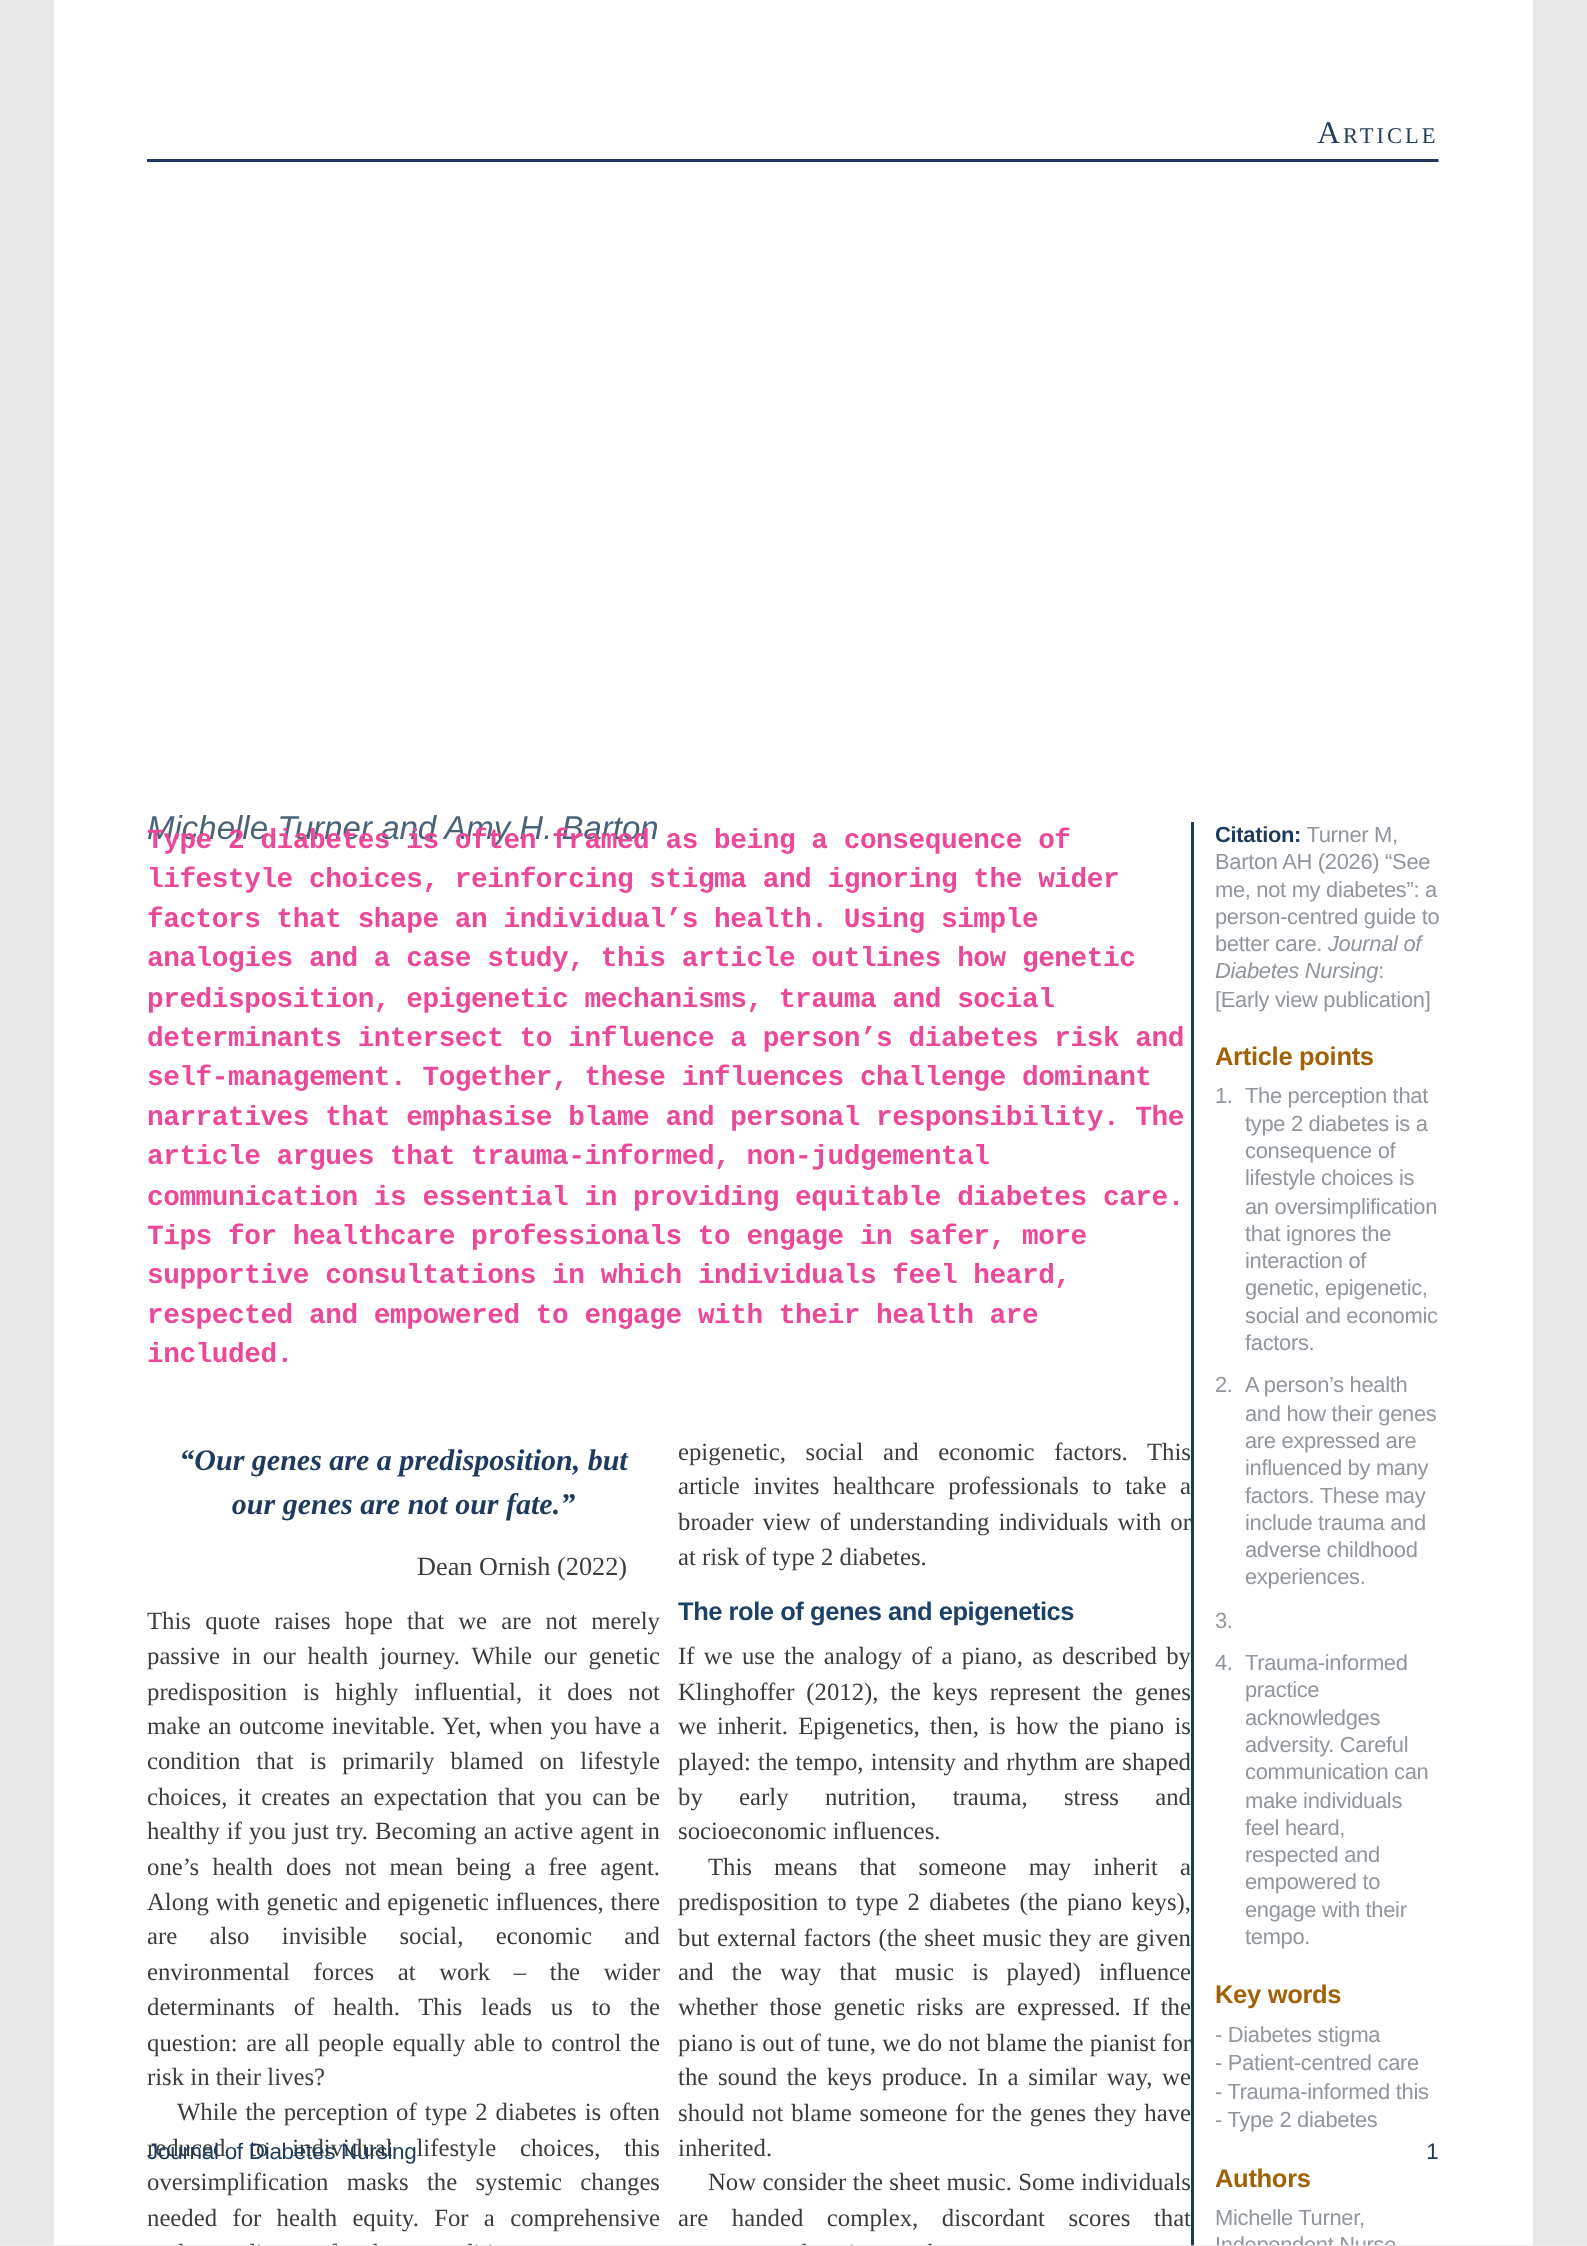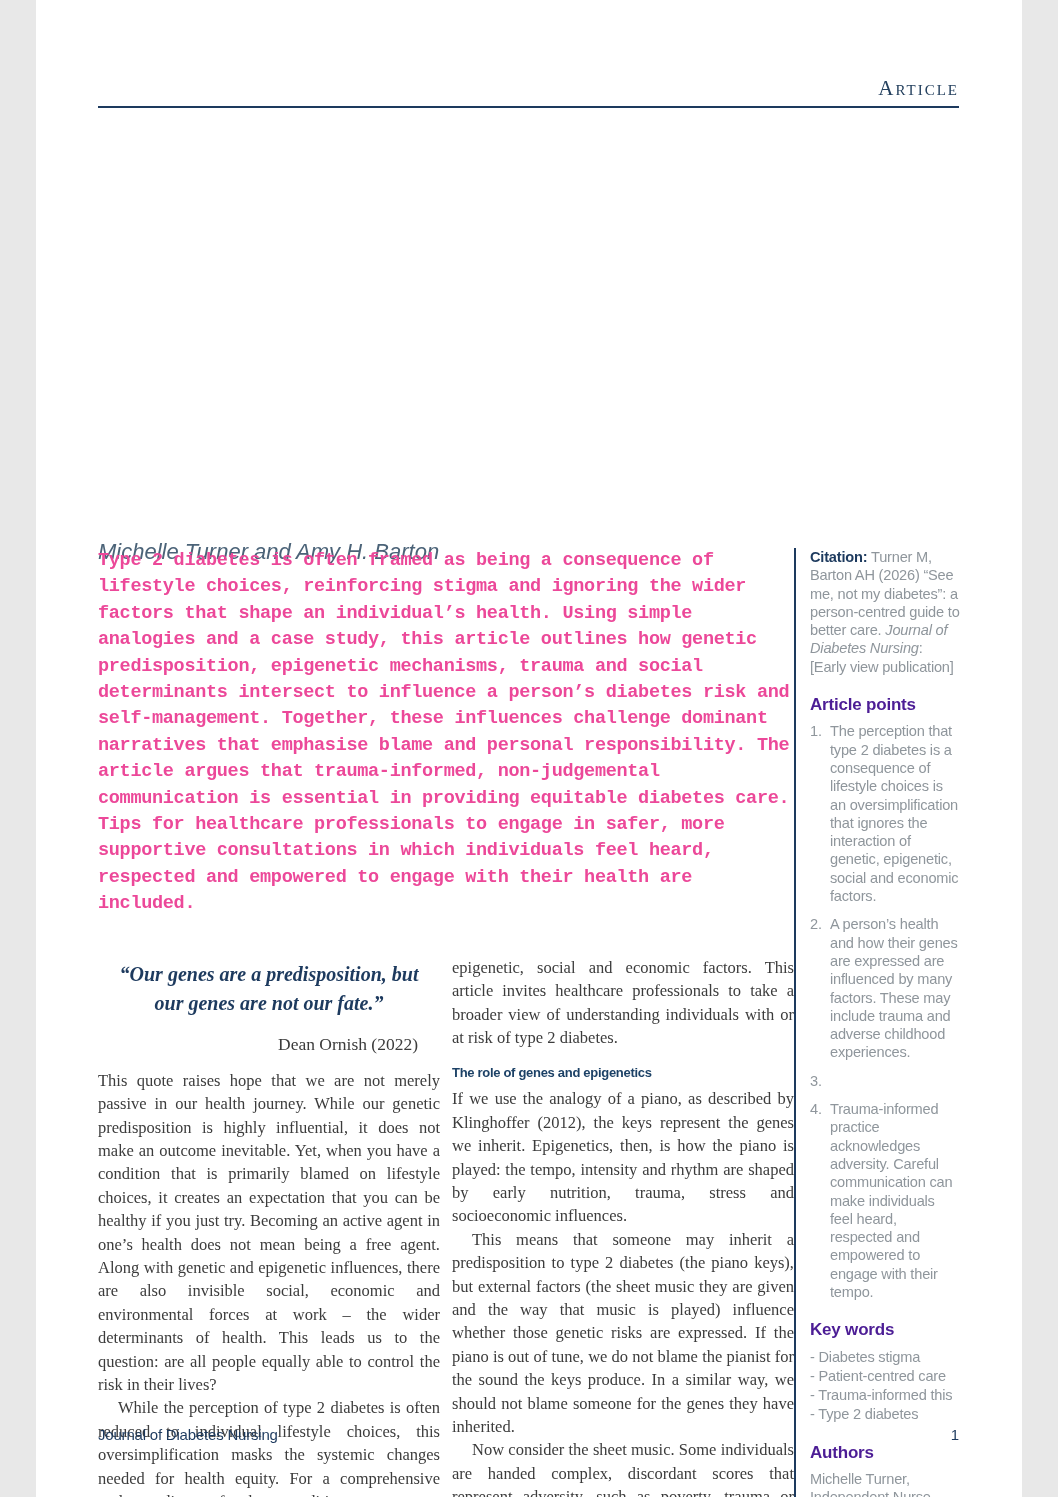--- a/index.html
+++ b/index.html
@@ -73,42 +73,42 @@
   .body-p {
     font-size:16.5px;
     line-height:23.4px;
     color:#3c3c3c;
     text-align:justify;
   }
   .body-p.indent { text-indent:20px; }
   .section-heading {
     font-family:"Liberation Sans", sans-serif;
     font-weight:bold;
-    font-size:13px;
+    font-size:17px;
     letter-spacing:-0.3px;
     color:#1c4166;
     margin:16px 0 7px 0;
   }
   
   .sidebar { width:216px; }
   .sidebar-inner {
     border-left:2.5px solid #1d3a5e;
     padding-left:14px;
     font-family:"Liberation Sans", sans-serif;
     font-size:14.6px;
     line-height:18.3px;
     color:#8f969c;
     letter-spacing:-0.2px;
   }
   .sb-label { font-weight:bold; color:#1d3a5e; }
   .sb-italic { font-style:italic; }
   .sb-heading {
     font-weight:bold;
     font-size:17px;
-    color:#4c1d95;
+    color:#a16207;
     margin:20px 0 8px 0;
     letter-spacing:-0.2px;
   }
   .sb-point { display:flex; margin-bottom:10px; }
   .sb-point .num { width:20px; flex:0 0 20px; }
   .sb-keyword { margin-bottom:1px; }
   
   .footer {
     position:absolute; top:1426px; left:62px; right:63px;
     display:flex; justify-content:space-between; align-items:baseline;

